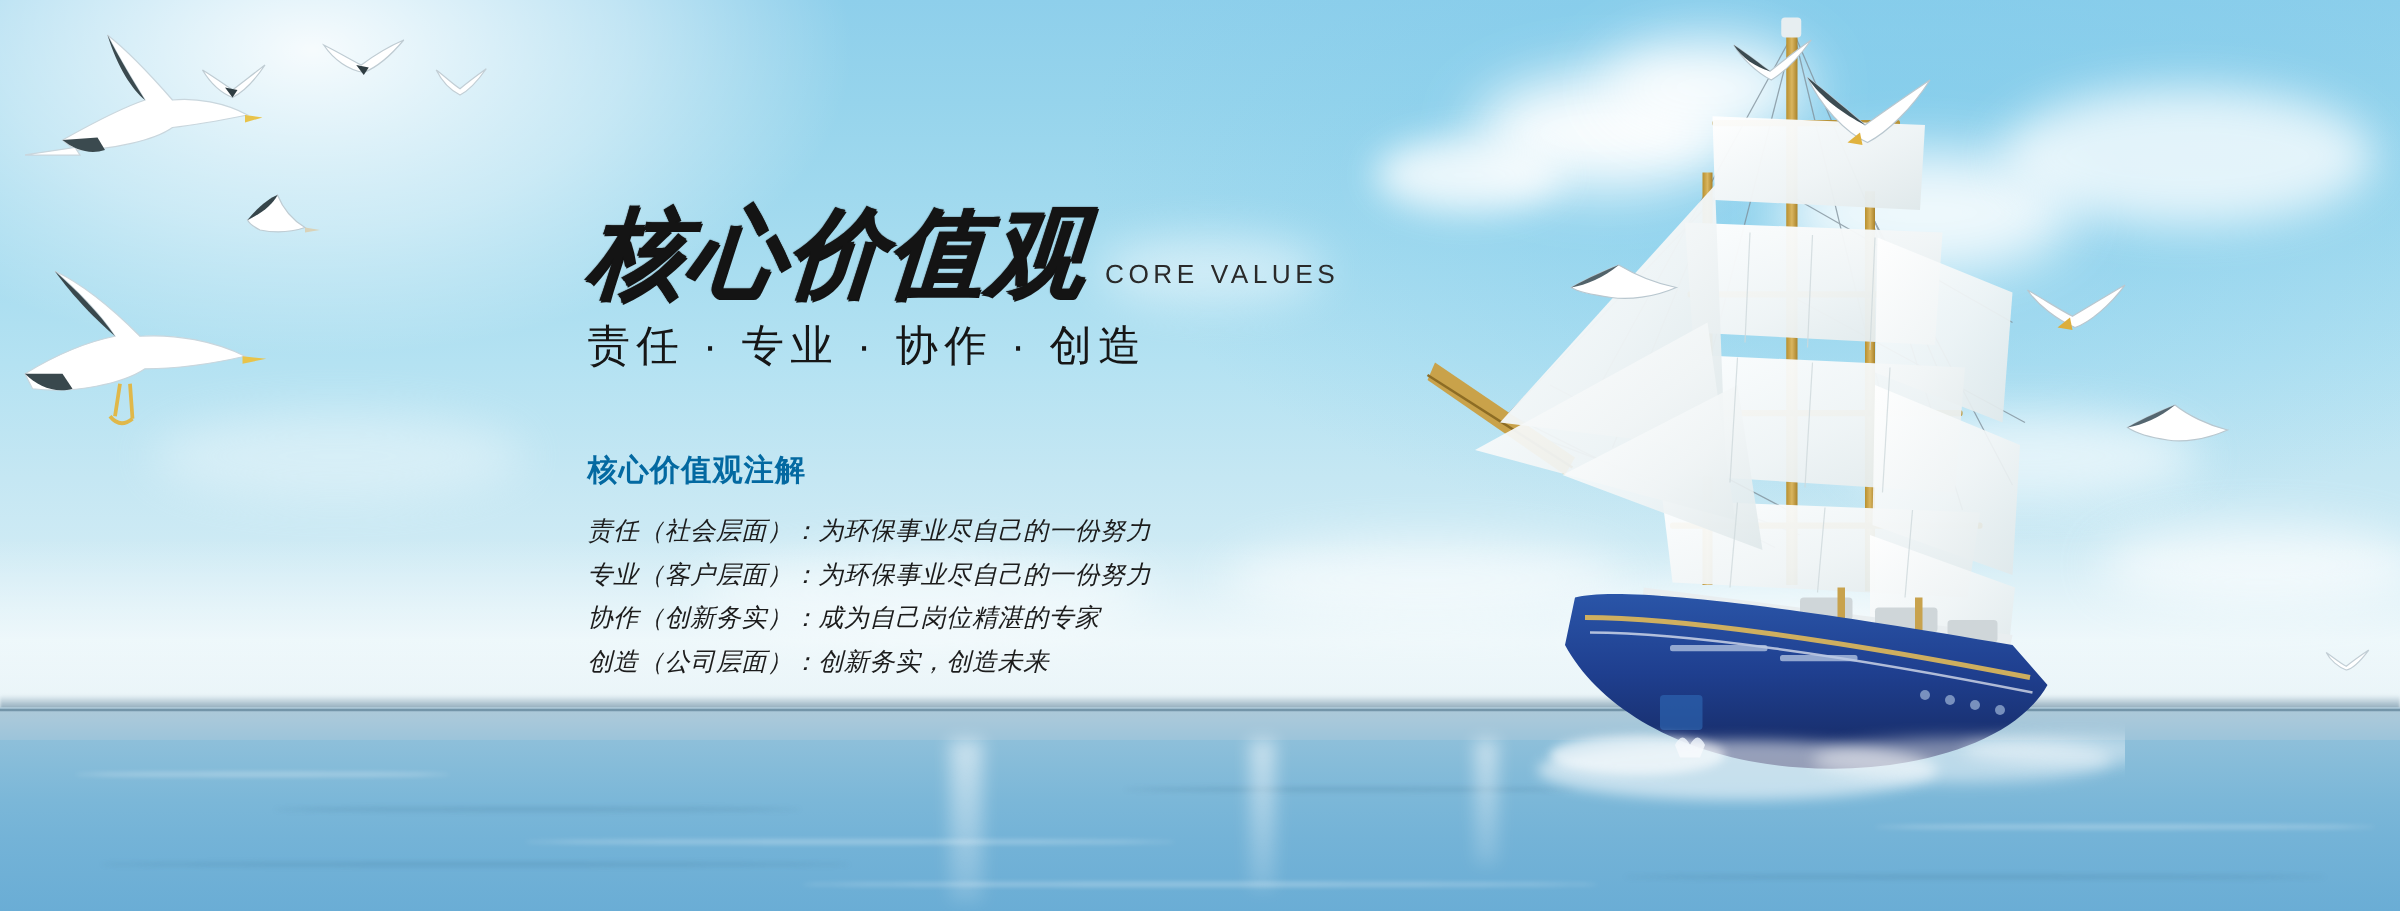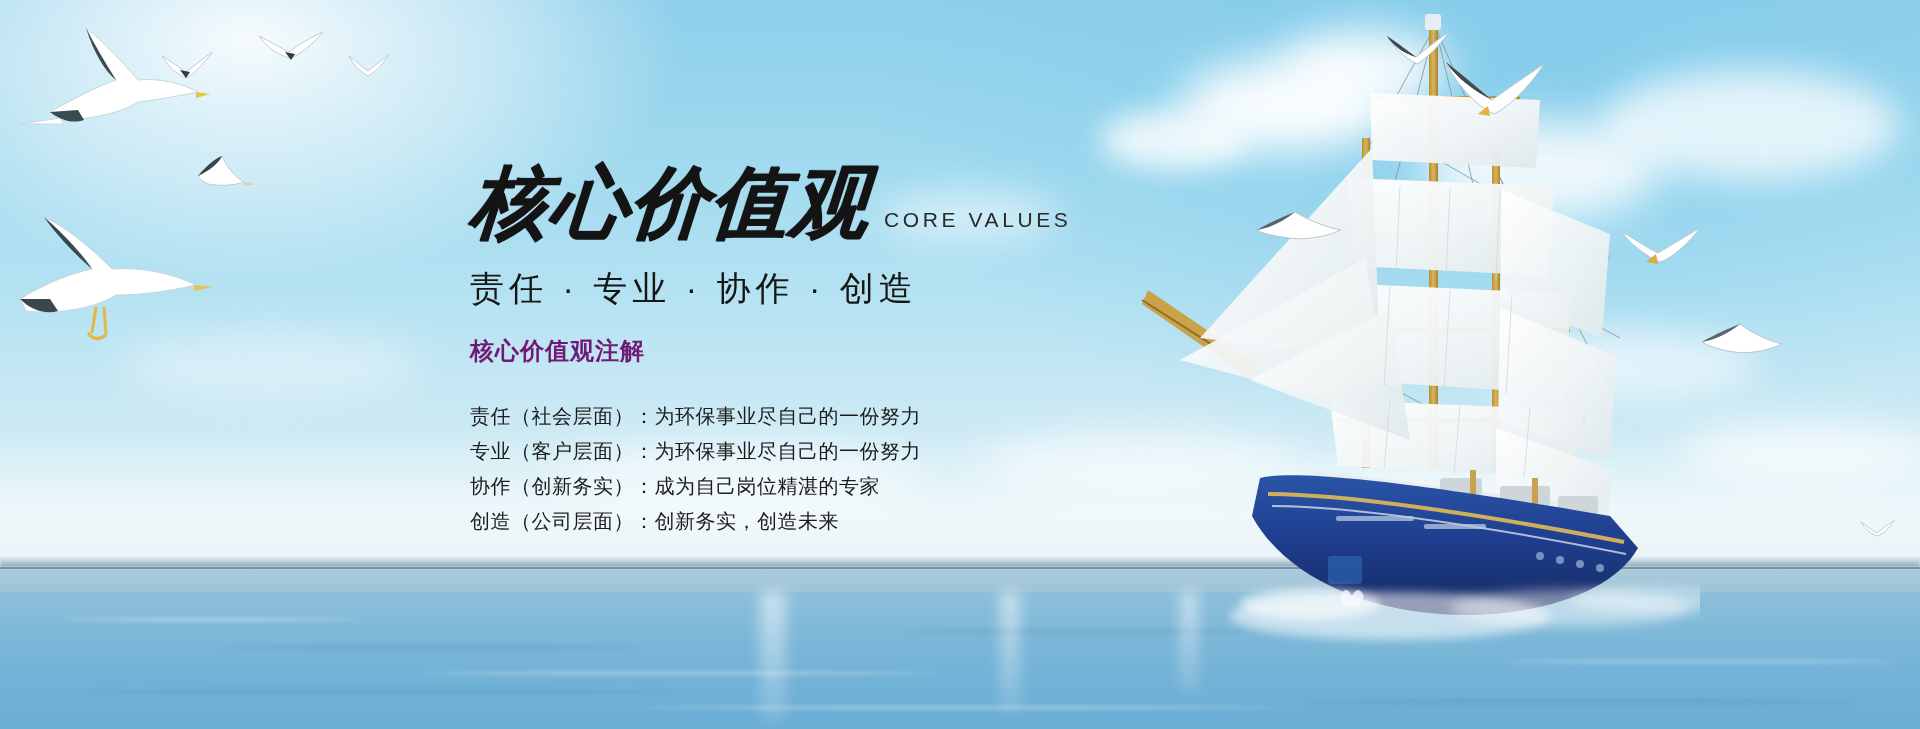--- a/index.html
+++ b/index.html
@@ -114,35 +114,35 @@
   }
   .en-title {
     font-size:21px;
     letter-spacing:3.6px;
     color:#2a2a2a;
     font-weight:400;
     padding-bottom:14px;
     white-space:nowrap;
   }
   .tagline {
-    margin-top:20px;
+    margin-top:8px;
     font-size:34px;
     letter-spacing:5px;
     color:#161616;
     font-weight:400;
     white-space:nowrap;
   }
   .sub-head {
-    margin-top:23px;
+    margin-top:60px;
     font-size:24px;
     font-weight:700;
-    color:#701a75;
+    color:#0369a1;
     letter-spacing:1px;
   }
-  .notes { margin-top:32px; }
+  .notes { margin-top:16px;font-style:italic; }
   .note-line {
     font-size:20px;
     line-height:35px;
     color:#1c1c1c;
     letter-spacing:0.5px;
     white-space:nowrap;
   }
 </style>
 </head>
 <body>

